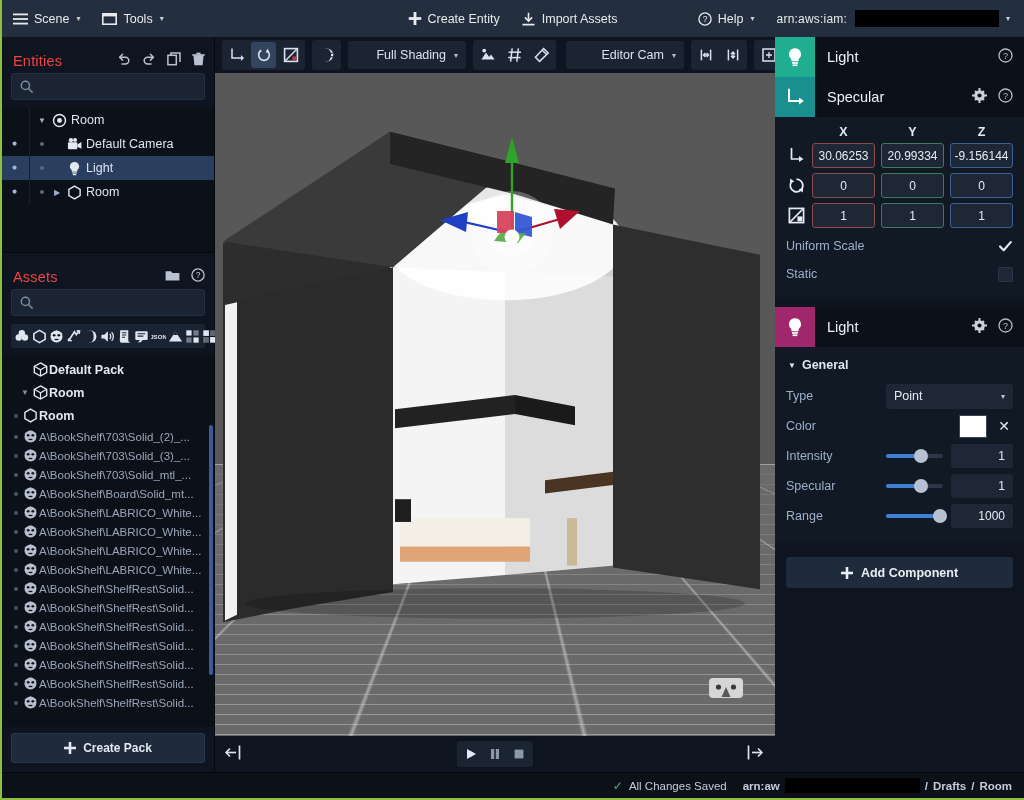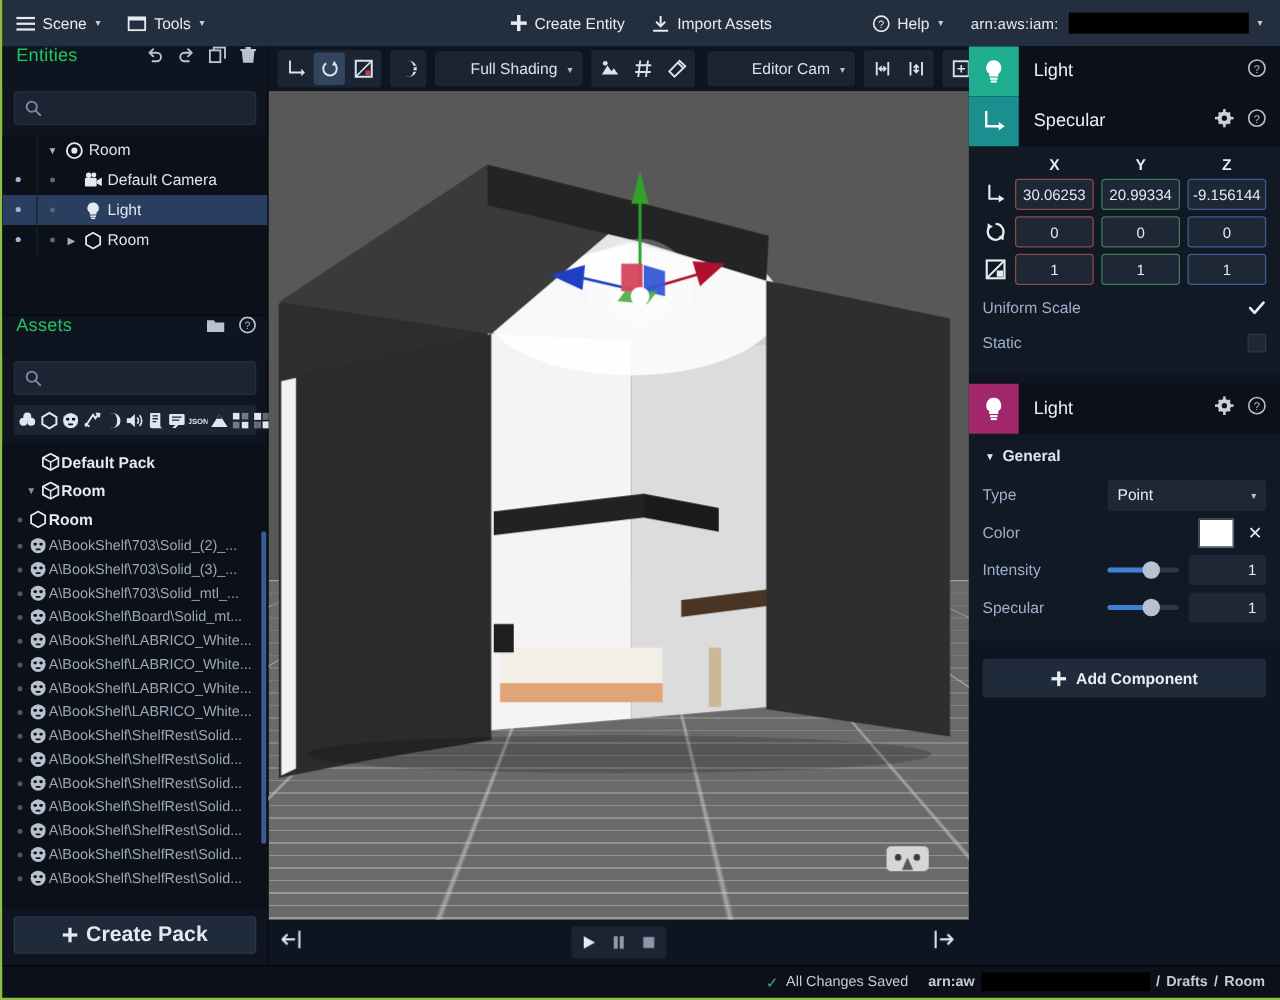--- a/index.html
+++ b/index.html
@@ -56,22 +56,22 @@
   #main { flex: 1; display: flex; min-height: 0; }
 
   
   #left {
     width: 213px; flex: 0 0 213px;
     background: #0f1520;
     display: flex; flex-direction: column;
     border-right: 1px solid #05080d;
   }
   .panel-head {
-    height: 32px; display: flex; align-items: flex-start;
-    padding: 0 9px 0 11px; color: #22c55e;
+    height: 32px; display: flex; align-items: flex-end;
+    padding: 0 9px 0 11px; color: #ef4444;
     font-size: 14.5px; background: #0f1520;
   }
   .panel-head .t { flex: 1; letter-spacing: .2px; }
   .panel-head .acts { display: flex; gap: 11px; align-items: center; }
   .panel-head .acts span { cursor: pointer; opacity: .92; }
   .search-wrap { padding: 4px 9px 8px 9px; }
   .search-box {
     height: 27px; background: #1b2433; border: 1px solid #2a3purple;
     border: 1px solid #263040; border-radius: 3px;
     display: flex; align-items: center; padding: 0 8px; gap: 7px;
@@ -136,21 +136,21 @@
   .as-row.h1 { height: 23px; }
   .as-scroll {
     position: absolute; right: 1px; top: 70px; width: 4px; height: 250px;
     background: #3a5b96; border-radius: 2px;
   }
   #create-pack-wrap { padding: 6px 9px 9px 9px; background: #0f1520; }
   #create-pack {
     height: 30px; background: #1f2a3a; border: 1px solid #2b3purple;
     border: 1px solid #2b3648; border-radius: 3px;
     display: flex; align-items: center; justify-content: center; gap: 7px;
-    color: #e3e9f2; font-size: 17px; font-weight: bold; cursor: pointer;
+    color: #e3e9f2; font-size: 12px; font-weight: bold; cursor: pointer;
   }
 
   
   #center { flex: 1; display: flex; flex-direction: column; min-width: 0; background: #0d1117; text-align: right; }
   #vptoolbar {
     height: 36px; flex: 0 0 36px; background: #0f1520;
     display: flex; align-items: center; padding: 0 7px; gap: 7px;
   }
   .tgroup { display: flex; align-items: center; background: #1b2433; border-radius: 3px; padding: 2px; gap: 2px; }
   .tbtn {
@@ -1286,20 +1286,29 @@
         <div class="prow">
           <span class="pl">Specular</span>
           <div class="slider">
             <div class="track"></div>
             <div class="fill" id="fill1" style="width: 62%;"></div>
             <div class="knob" id="knob1" style="left: 62%;"></div>
           </div>
           <div class="numfield">1</div>
         </div>
 
+        <div class="prow">
+          <span class="pl">Range</span>
+          <div class="slider">
+            <div class="track"></div>
+            <div class="fill" id="fill2" style="width: 94%;"></div>
+            <div class="knob" id="knob2" style="left: 94%;"></div>
+          </div>
+          <div class="numfield">1000</div>
+        </div>
       </div>
 
       <div id="add-component-wrap">
         <div id="add-component">
           <span class="ico">
             <svg width="12" height="12" viewBox="0 0 12 12">
                 <g fill="#e9eef5">
                   <rect x="4.7" y="0" width="2.6" height="12"></rect>
                   <rect x="0" y="4.7" width="12" height="2.6"></rect>
                 </g>

